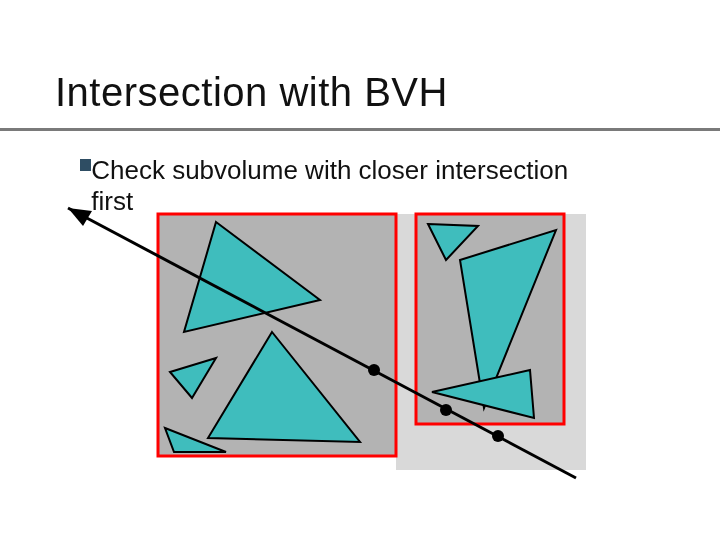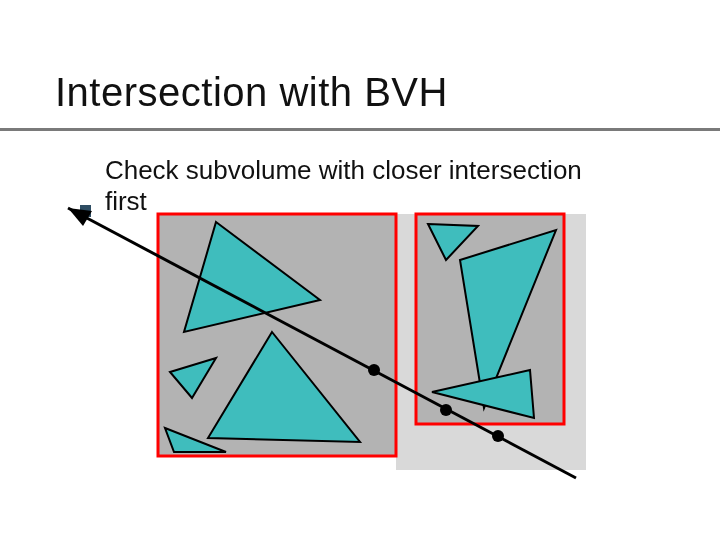--- a/index.html
+++ b/index.html
@@ -31,22 +31,21 @@
     top: 128px;
     width: 720px;
     height: 0;
     border-top: 3px solid #7a7a7a;
   }
   .bullet-row {
     position: absolute;
     left: 80px;
     top: 155px;
     display: flex;
-    align-items: flex-end;
-    gap: 14px;
+    align-items: flex-start;
   }
   .bullet-square {
     width: 12px;
     height: 12px;
     background: #2e4d63;
     margin-top: 4px;
   }
   .bullet-text {
     font-size: 26px;
     color: #111;

